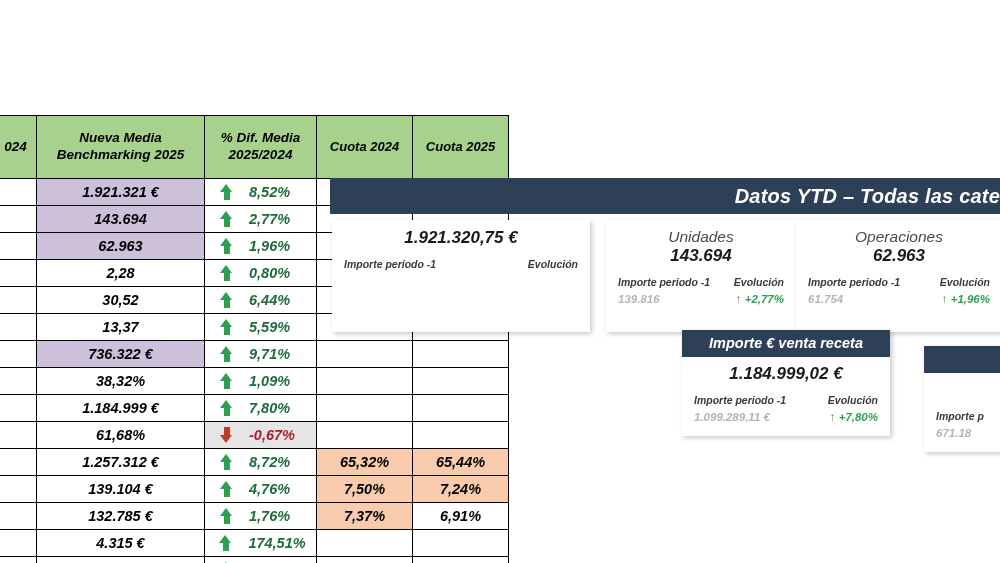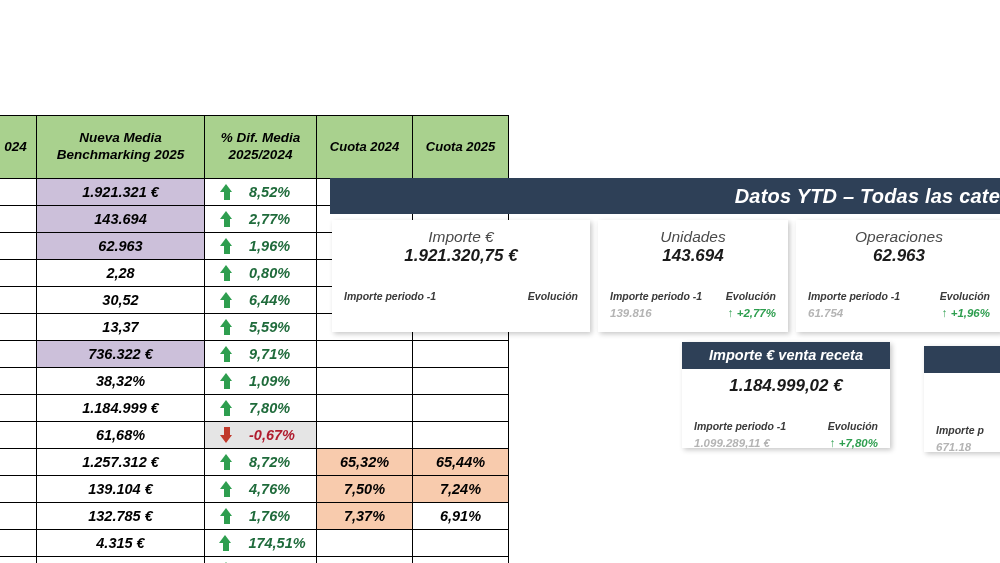--- a/index.html
+++ b/index.html
@@ -174,21 +174,21 @@
   .kpi-value {
     text-align: center;
     font-size: 17px;
     font-weight: bold;
     color: #1a1a1a;
   }
   .kpi-subrow {
     display: flex;
     justify-content: space-between;
     padding: 0 12px;
-    margin-top: 24px;
+    margin-top: 10px;
   }
   .kpi-sublabel {
     font-size: 10.5px;
     font-weight: bold;
     color: #3a3a3a;
   }
   .kpi-subvals {
     display: flex;
     justify-content: space-between;
     padding: 0 12px;
@@ -199,24 +199,24 @@
     color: #b4b4b4;
     font-weight: bold;
   }
   .kpi-evo {
     font-size: 11.5px;
     color: #2e9e4f;
     font-weight: bold;
   }
 
   .card-a { left: 2px;   top: 42px; width: 258px; height: 112px; }
-  .card-b { left: 268px; top: 42px; width: 190px; height: 112px; }
+  .card-b { left: 276px; top: 42px; width: 190px; height: 112px; }
   .card-c { left: 466px; top: 42px; width: 206px; height: 112px; }
 
-  .card-d { left: 352px; top: 164px; width: 208px; height: 106px; }
+  .card-d { left: 352px; top: 152px; width: 208px; height: 106px; }
   .card-e { left: 594px; top: 168px; width: 208px; height: 106px; }
 
   .card-hdr {
     background: #2e4057;
     color: #ffffff;
     font-size: 14.5px;
     font-weight: bold;
     text-align: center;
     padding: 5px 0 6px 0;
   }
@@ -441,21 +441,20 @@
       </tbody>
   </table>
 
   <div class="dash">
 
     <div class="dash-banner">
       <span>Datos YTD – Todas las cate</span>
     </div>
 
     <div class="kpi-card card-a">
-      <div class="kpi-title">Importe €</div>
       <div class="kpi-value">1.921.320,75 €</div>
       <div class="kpi-subrow">
         <span class="kpi-sublabel">Importe periodo -1</span>
         <span class="kpi-sublabel">Evolución</span>
       </div>
     </div>
 
     <div class="kpi-card card-b">
       <div class="kpi-title">Unidades</div>
       <div class="kpi-value">143.694</div>

